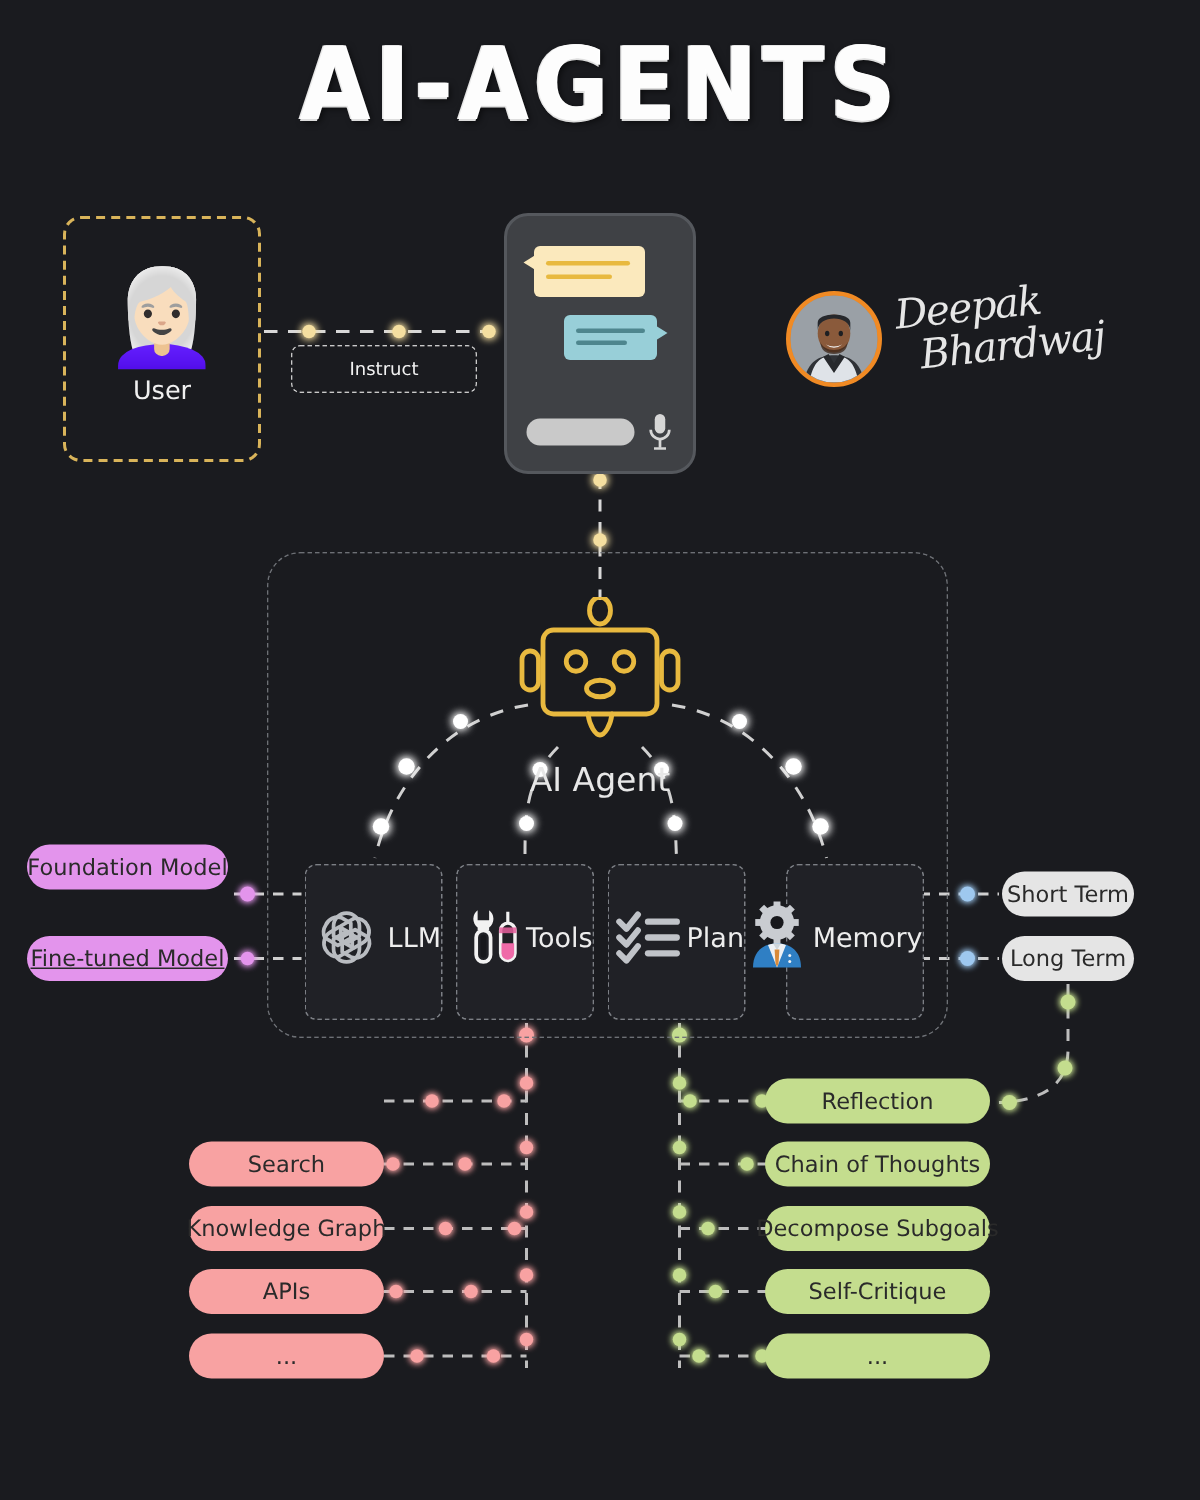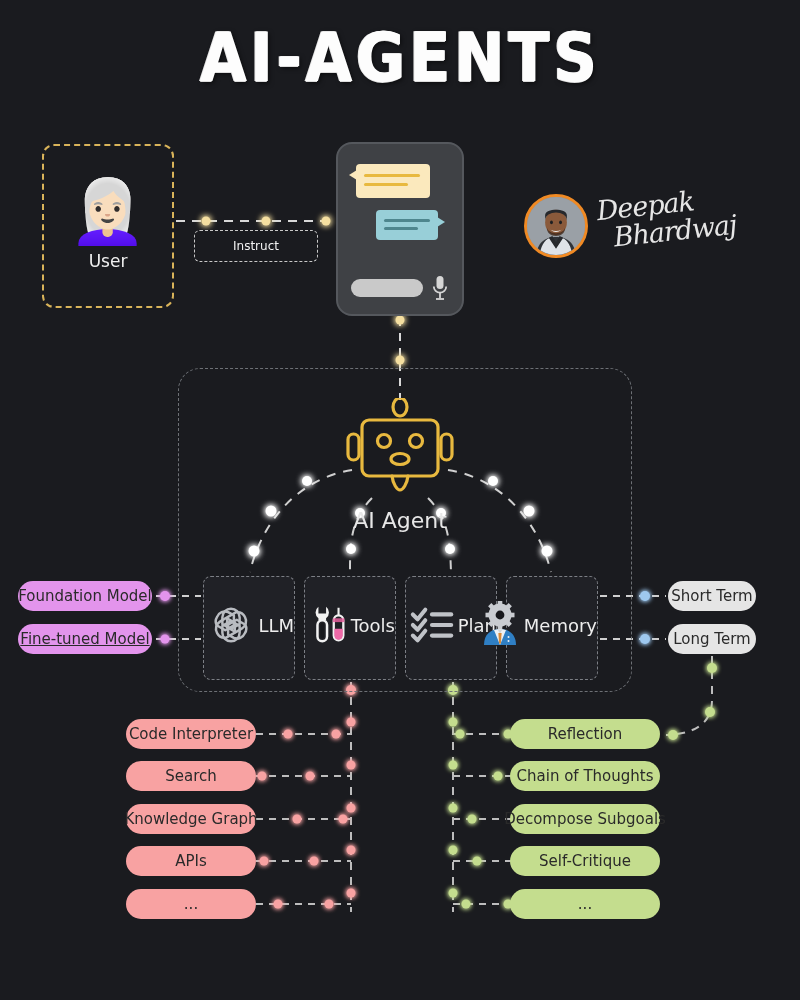--- a/index.html
+++ b/index.html
@@ -108,34 +108,34 @@
     position: absolute; top: 576px; width: 92px; height: 104px;
     border: 1px dashed #7c7f85; border-radius: 8px; background: #202126;
     display: flex; flex-direction: row; align-items: center; justify-content: flex-end;
     padding-bottom: 6px;
   }
   .cap .cap-icon { flex: 1; display: flex; align-items: center; justify-content: center; width: 100%; }
   .cap .cap-label { font-size: 18px; color: #ededed; }
   #cap-llm { left: 203px; }
   #cap-tools { left: 304px; }
   #cap-plan { left: 405px; }
-  #cap-memory { left: 506px; }
+  #cap-memory { left: 524px; }
 
   
   .pill {
     position: absolute; height: 30px; border-radius: 15px;
     display: flex; align-items: center; justify-content: center;
     font-size: 15px; color: #2a2a2a; white-space: nowrap; padding: 0 10px;
   }
   .pill-violet { background: #e394ec; }
   .pill-cyan   { background: #e5e5e5; }
   .pill-pink   { background: #f8a2a2; }
   .pill-green  { background: #c4dd8e; }
 
-  #pill-foundation { left: 18px; top: 581px; width: 134px; text-align: right; }
+  #pill-foundation { left: 18px; top: 563px; width: 134px; text-align: right; }
   #pill-finetuned  { left: 18px; top: 624px; width: 134px; text-decoration: underline; }
   #pill-short      { left: 668px; top: 581px; width: 88px; }
   #pill-long       { left: 668px; top: 624px; width: 88px; }
 
   .tool-pill { left: 126px; width: 130px; }
   .plan-pill { left: 510px; width: 150px; }
 
   
   #wires { position: absolute; left: 0; top: 0; width: 800px; height: 1000px; pointer-events: none; }
 </style>
@@ -417,21 +417,20 @@
     </div>
     <div class="cap-label">Memory</div>
   </div>
 
   <div class="pill pill-violet" id="pill-foundation">Foundation Model</div>
   <div class="pill pill-violet" id="pill-finetuned">Fine-tuned Model</div>
 
   <div class="pill pill-cyan" id="pill-short">Short Term</div>
   <div class="pill pill-cyan" id="pill-long">Long Term</div>
 
-  <div class="pill pill-pink tool-pill" style="top:719px">Code Interpreter</div>
   <div class="pill pill-pink tool-pill" style="top:761px">Search</div>
   <div class="pill pill-pink tool-pill" style="top:804px">Knowledge Graph</div>
   <div class="pill pill-pink tool-pill" style="top:846px">APIs</div>
   <div class="pill pill-pink tool-pill" style="top:889px">...</div>
 
   <div class="pill pill-green plan-pill" style="top:719px">Reflection</div>
   <div class="pill pill-green plan-pill" style="top:761px">Chain of Thoughts</div>
   <div class="pill pill-green plan-pill" style="top:804px">Decompose Subgoals</div>
   <div class="pill pill-green plan-pill" style="top:846px">Self-Critique</div>
   <div class="pill pill-green plan-pill" style="top:889px">...</div>

